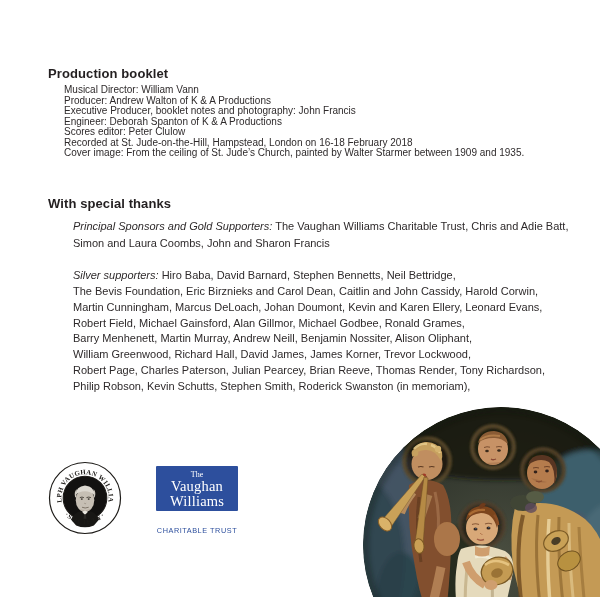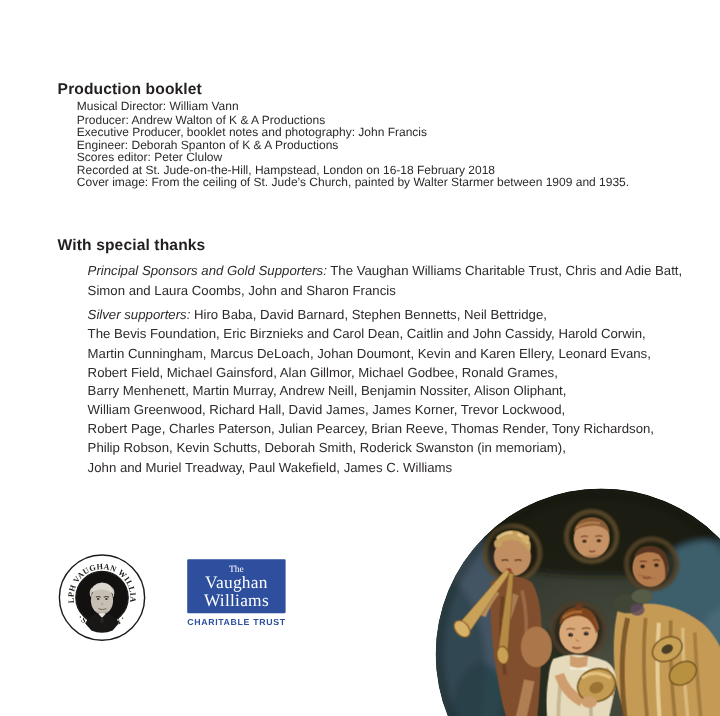--- a/index.html
+++ b/index.html
@@ -13,35 +13,35 @@
   }
   #prod-head{top:66px;}
   #thanks-head{top:196px;}
   .credits{
     position:absolute;left:48px;top:85px;font-size:10px;line-height:10.55px;
     white-space:nowrap;color:#2e2a2b;margin-left:16px;
   }
   .para{position:absolute;left:48px;font-size:11px;color:#2e2a2b;white-space:nowrap;margin-left:25px;}
   .para .line{white-space:nowrap;}
   #gold-para{top:218px;line-height:16.5px;}
-  #silver-para{top:256px;line-height:15.85px;}
+  #silver-para{top:268px;line-height:15.85px;}
   .para em{font-style:italic;font-weight:400;}
   
   .seal{position:absolute;left:48px;top:461px;width:74px;height:74px;}
   
   .trust{position:absolute;left:156px;top:466px;width:82px;text-align:center;}
   .trust-box{
     width:82px;height:45px;border-radius:1px;
     display:flex;flex-direction:column;justify-content:center;align-items:center;
     font-family:"Liberation Serif",serif;color:#ffffff;box-sizing:border-box;padding-top:2px;
   }
   .trust-the{font-size:8px;line-height:8px;}
   .trust-big{font-size:14.5px;line-height:14.5px;letter-spacing:.2px;}
   .trust-caption{
-    margin-top:3px;font-size:7.3px;font-weight:700;letter-spacing:.55px;white-space:nowrap;
+    margin-top:15px;font-size:7.3px;font-weight:400;letter-spacing:.55px;white-space:nowrap;
   }
   
   .painting{
     position:absolute;left:363px;top:407px;width:276px;height:276px;
     border-radius:50%;overflow:hidden;
   }
 </style>
 </head>
 <body>
 
@@ -70,22 +70,21 @@
 
   <div class="para" id="silver-para">
     <div class="line"><em>Silver supporters:</em><span> Hiro Baba, David Barnard, Stephen Bennetts, Neil Bettridge,</span></div>
     <div>
         <div class="line">The Bevis Foundation, Eric Birznieks and Carol Dean, Caitlin and John Cassidy, Harold Corwin,</div>
         <div class="line">Martin Cunningham, Marcus DeLoach, Johan Doumont, Kevin and Karen Ellery, Leonard Evans,</div>
         <div class="line">Robert Field, Michael Gainsford, Alan Gillmor, Michael Godbee, Ronald Grames,</div>
         <div class="line">Barry Menhenett, Martin Murray, Andrew Neill, Benjamin Nossiter, Alison Oliphant,</div>
         <div class="line">William Greenwood, Richard Hall, David James, James Korner, Trevor Lockwood,</div>
         <div class="line">Robert Page, Charles Paterson, Julian Pearcey, Brian Reeve, Thomas Render, Tony Richardson,</div>
-        <div class="line">Philip Robson, Kevin Schutts, Deborah Smith, Roderick Swanston (in memoriam),</div>
-        <div class="line">John and Muriel Treadway, Paul Wakefield, James C. Williams</div>
+        <div class="line">Philip Robson, Kevin Schutts, Stephen Smith, Roderick Swanston (in memoriam),</div>
       </div>
   </div>
 
   <div class="seal">
     <svg viewBox="0 0 100 100" width="74" height="74">
       <circle cx="50" cy="50" r="48" fill="#ffffff" stroke="#1d1b18" stroke-width="1.6"></circle>
       <circle cx="50" cy="50" r="29.5" fill="#121110" stroke="#1d1b18" stroke-width="1.4"></circle>
 
       <g>
         <ellipse cx="50" cy="53" rx="12.5" ry="16" fill="#c6bfb4"></ellipse>

